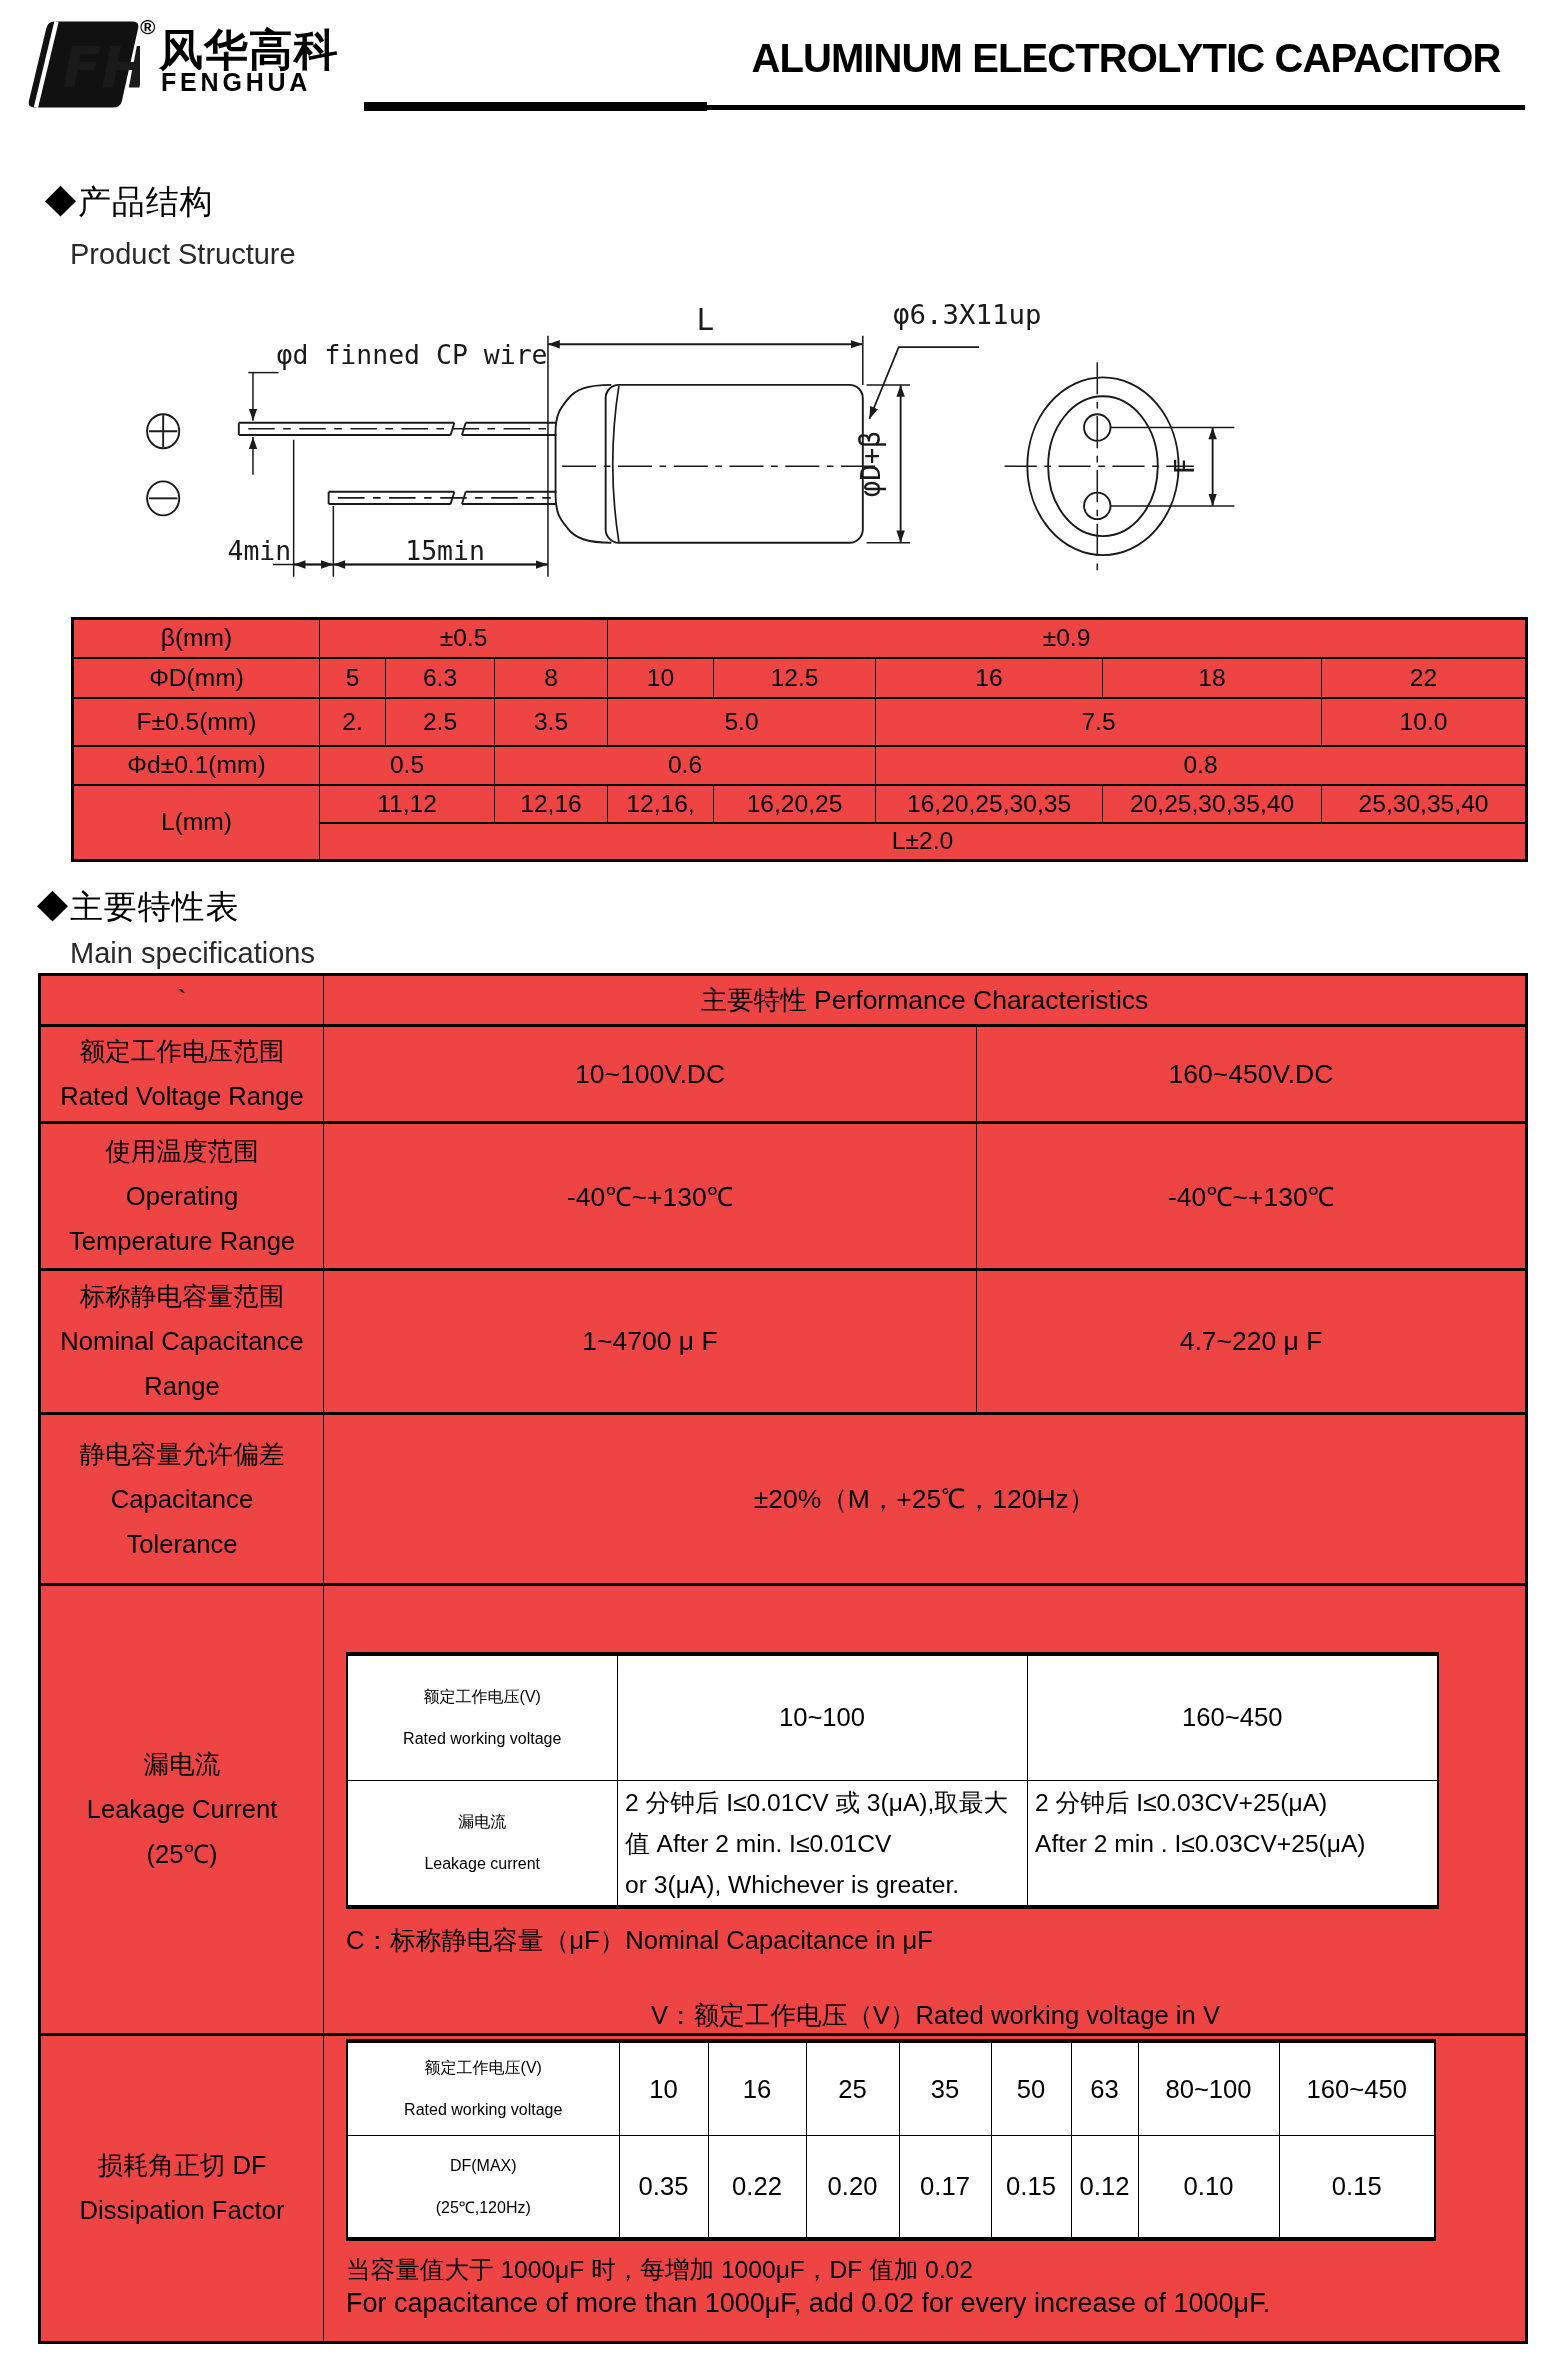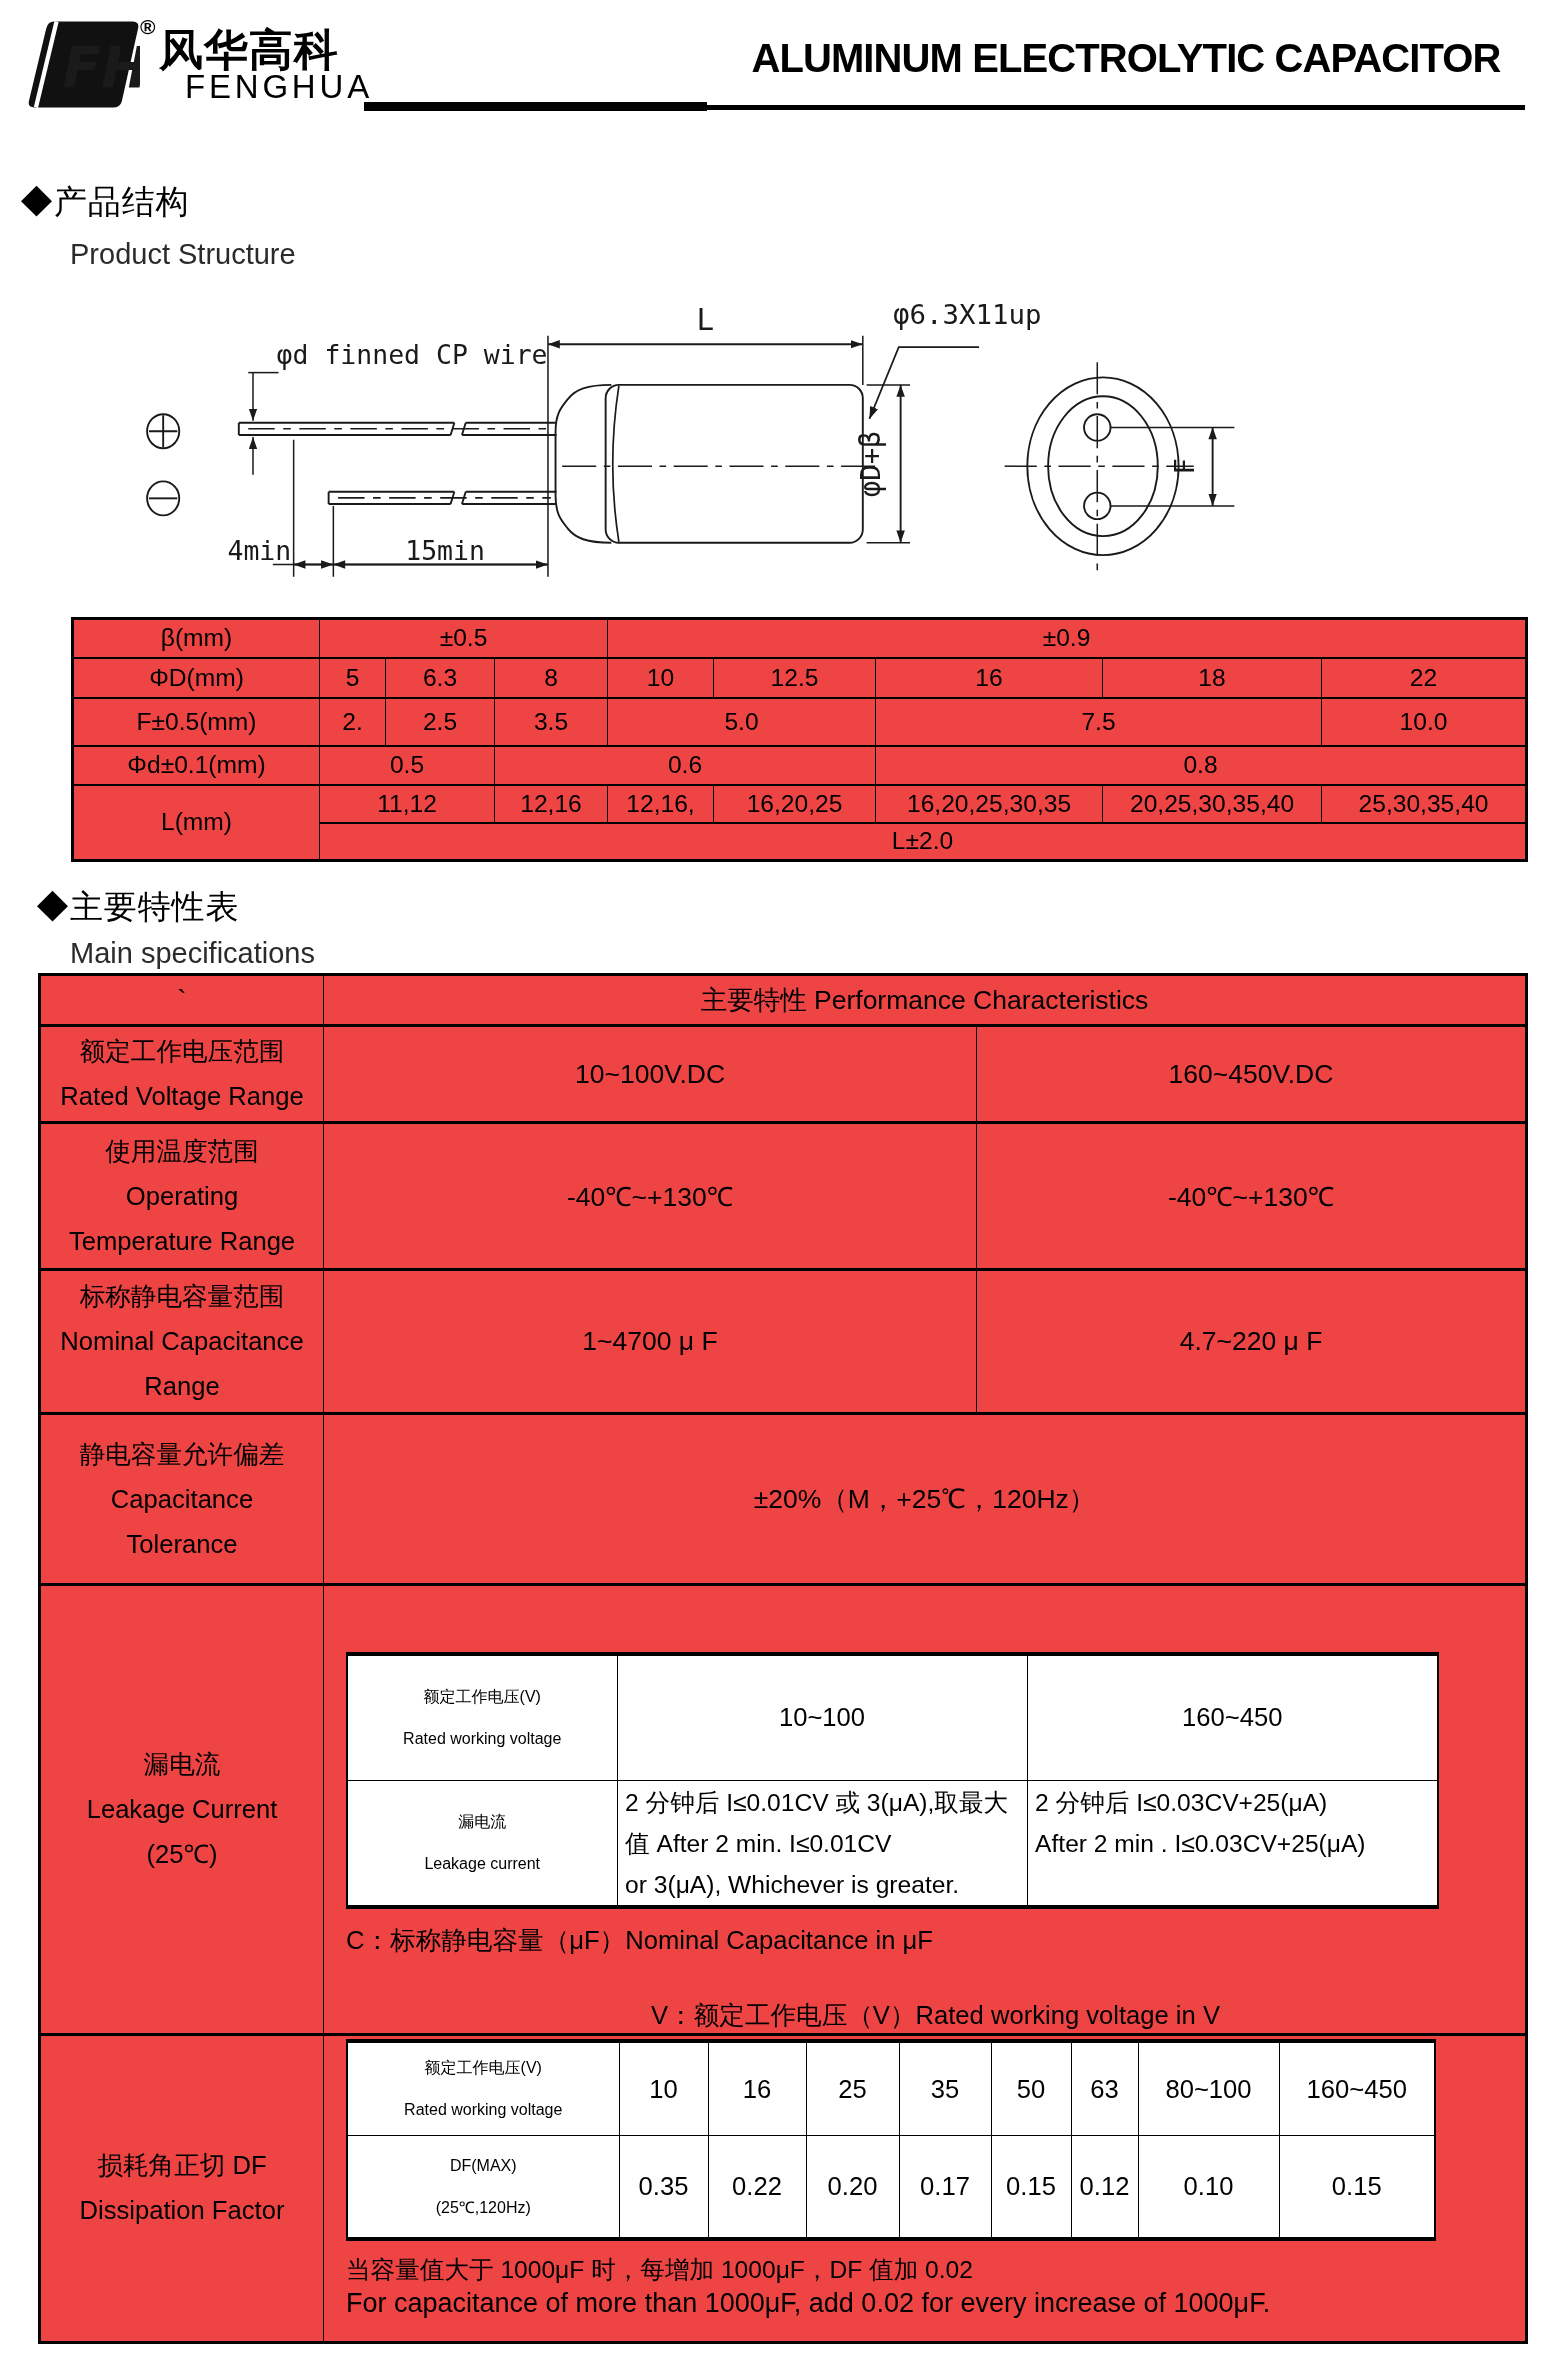--- a/index.html
+++ b/index.html
@@ -1,20 +1,20 @@
 <!DOCTYPE html>
 <html style="font-size:15px"><head>
 <meta charset="utf-8">
 <style>
   html,body{margin:0;padding:0;background:#fff;}
   body{width:1563px;height:2357px;position:relative;font-family:"Liberation Sans",sans-serif;color:#000;overflow:hidden;}
   .abs{position:absolute;}
   
   .logo-cn{left:159px;top:21px;font-size:44px;font-weight:bold;letter-spacing:0.9px;}
-  .logo-en{left:161px;top:68px;font-size:33px;font-weight:normal;letter-spacing:3.8px;margin-left:24px;}
+  .logo-en{left:161px;top:68px;font-size:25px;font-weight:bold;letter-spacing:3.8px;}
   .reg{left:140px;top:15px;font-size:21px;font-weight:bold;}
   .doc-title{left:719px;top:36px;width:814px;text-align:center;font-size:40px;font-weight:bold;letter-spacing:-0.9px;white-space:nowrap;}
   .rule-thin{left:364px;top:105px;width:1161px;height:4.7px;background:#000;}
   .rule-thick{left:364px;top:102px;width:343px;height:8.5px;background:#000;}
   
   .sec-cn{font-size:33px;color:#000;letter-spacing:0.9px;}
   .sec-en{font-size:29px;color:#2b2b2b;}
   
   table.t{border-collapse:collapse;table-layout:fixed;position:absolute;background:#ef4444;}
   table.t td{padding:0;text-align:center;vertical-align:middle;overflow:hidden;}
@@ -42,21 +42,21 @@
     <text x="40" y="80" font-size="66" font-style="italic" font-weight="bold" fill="#fff" style="font-family:'DejaVu Sans',sans-serif;">FH</text>
   </svg>
 </div>
 <div class="abs reg">®</div>
 <div class="abs logo-cn">风华高科</div>
 <div class="abs logo-en">FENGHUA</div>
 <div class="abs doc-title">ALUMINUM ELECTROLYTIC CAPACITOR</div>
 <div class="abs rule-thin"></div>
 <div class="abs rule-thick"></div>
 
-<div class="abs sec-cn" style="left:20px;top:180px;text-align:center;">◆产品结构</div>
+<div class="abs sec-cn" style="left:44px;top:180px;text-align:center;">◆产品结构</div>
 <div class="abs sec-en" style="left:70px;top:238px;">Product Structure</div>
 
 <div class="abs" style="left:0;top:279px;width:1563px;height:312px;">
 <svg width="1563" height="312" viewBox="0 0 1652 330">
   <defs>
     <marker id="ae" markerWidth="14" markerHeight="10" refX="13" refY="4.5" orient="auto" markerUnits="userSpaceOnUse">
           <path d="M0,0 L13,4.5 L0,9 Z" fill="#1a1a1a"></path>
         </marker>
     <marker id="as" markerWidth="14" markerHeight="10" refX="0.5" refY="4.5" orient="auto" markerUnits="userSpaceOnUse">
           <path d="M13,0 L0.5,4.5 L13,9 Z" fill="#1a1a1a"></path>

